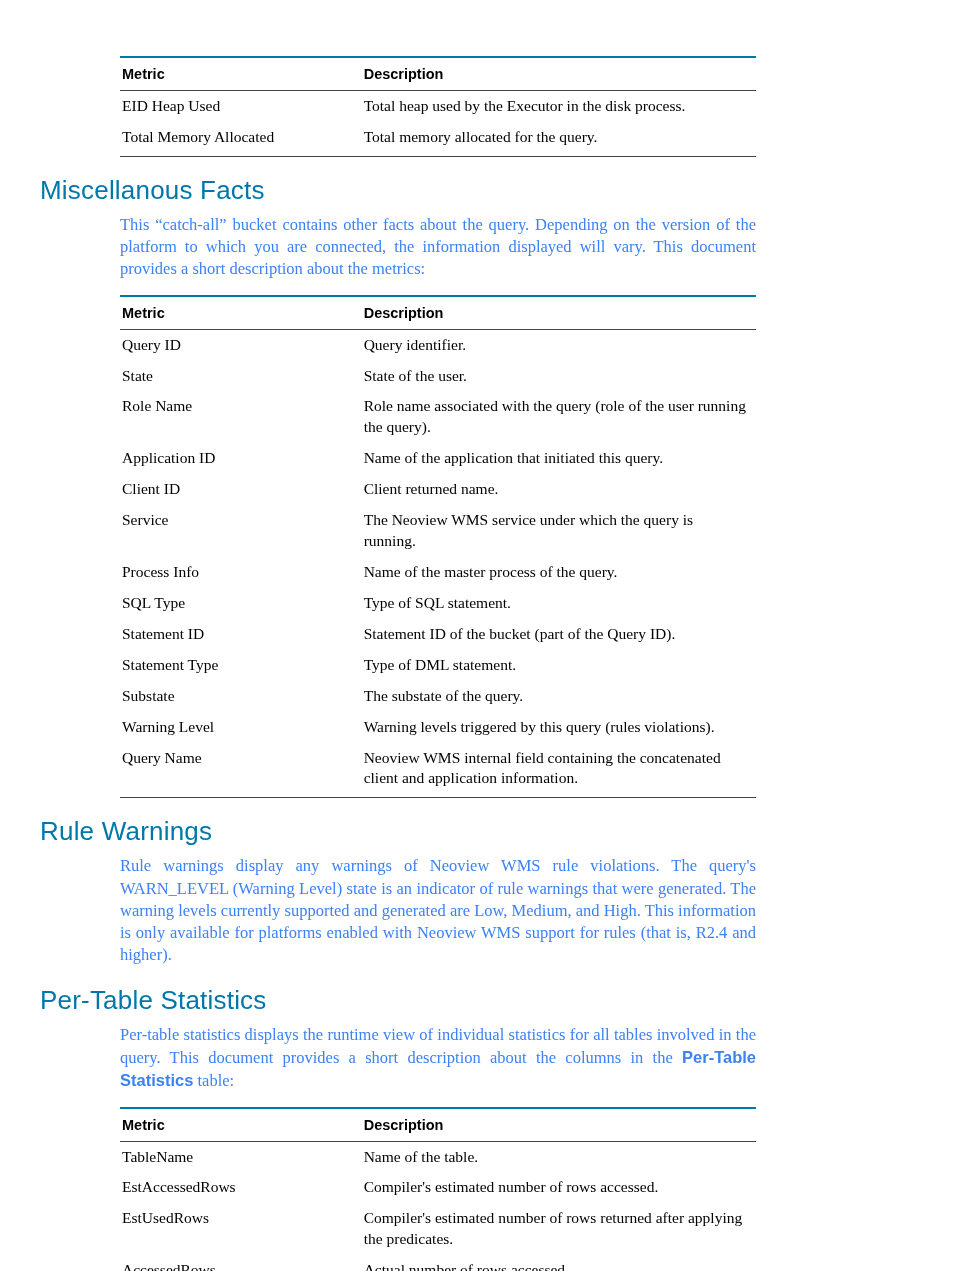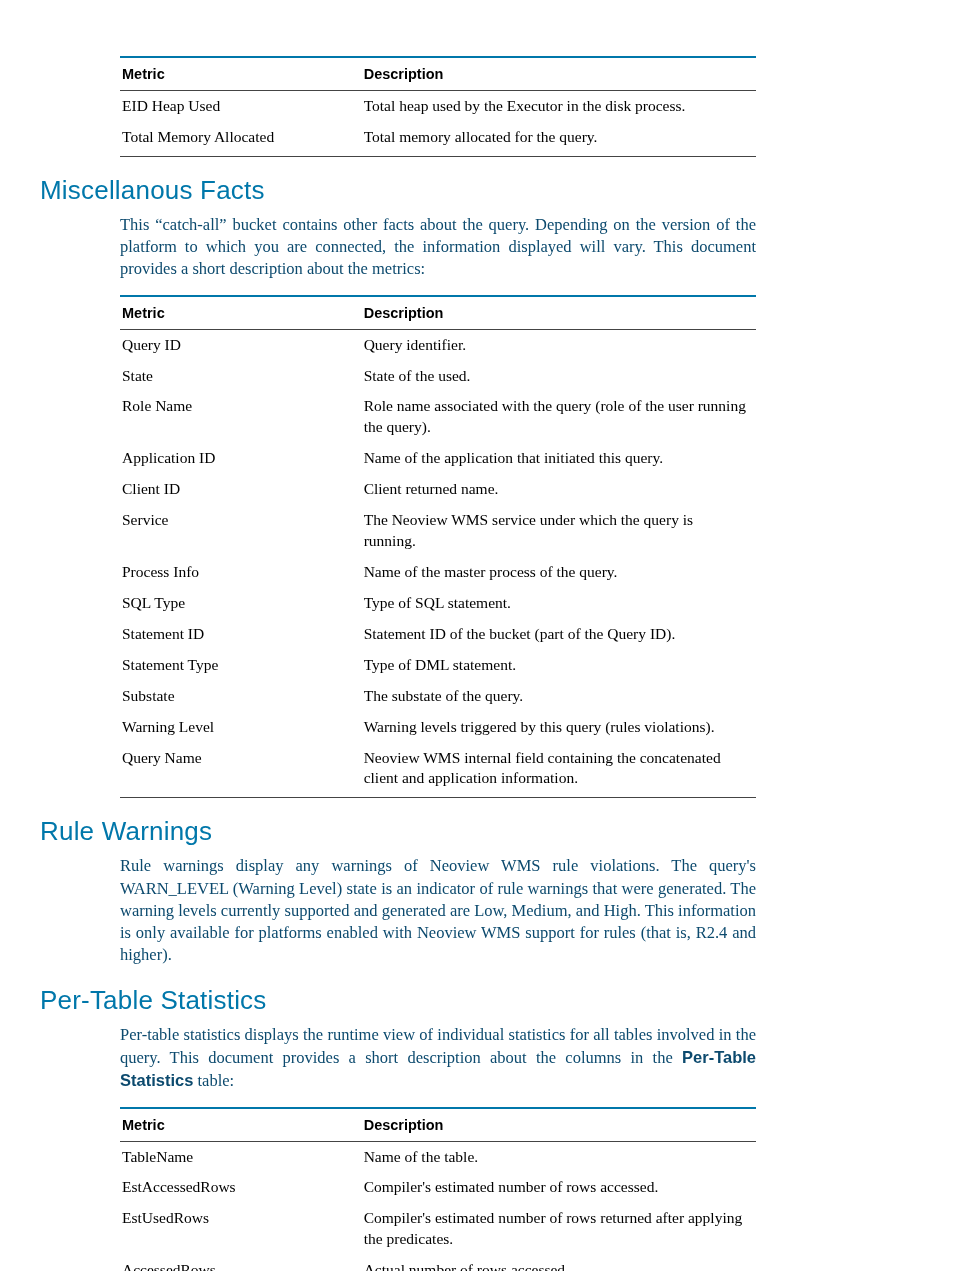--- a/index.html
+++ b/index.html
@@ -26,21 +26,21 @@
     color: #0077aa;
     font-size: 26px;
     margin: 18px 0 8px 0;
     letter-spacing: 0.2px;
   }
   p.body-text {
     font-size: 16.5px;
     line-height: 1.35;
     margin: 6px 0 14px 0;
     text-align: justify;
-    color: #0c4a6e;
+    color: #3b82f6;
   }
   p.body-text .bold-sans {
     font-family: "Segoe UI", "Helvetica Neue", Arial, sans-serif;
     font-weight: 700;
   }
   table.metric-table {
     width: 100%;
     border-collapse: collapse;
     margin: 4px 0 16px 0;
     font-size: 15.5px;
@@ -123,21 +123,21 @@
           <th>Description</th>
         </tr>
       </thead>
       <tbody>
           <tr>
             <td>Query ID</td>
             <td>Query identifier.</td>
           </tr>
           <tr>
             <td>State</td>
-            <td>State of the used.</td>
+            <td>State of the user.</td>
           </tr>
           <tr>
             <td>Role Name</td>
             <td>Role name associated with the query (role of the user running the query).</td>
           </tr>
           <tr>
             <td>Application ID</td>
             <td>Name of the application that initiated this query.</td>
           </tr>
           <tr>

